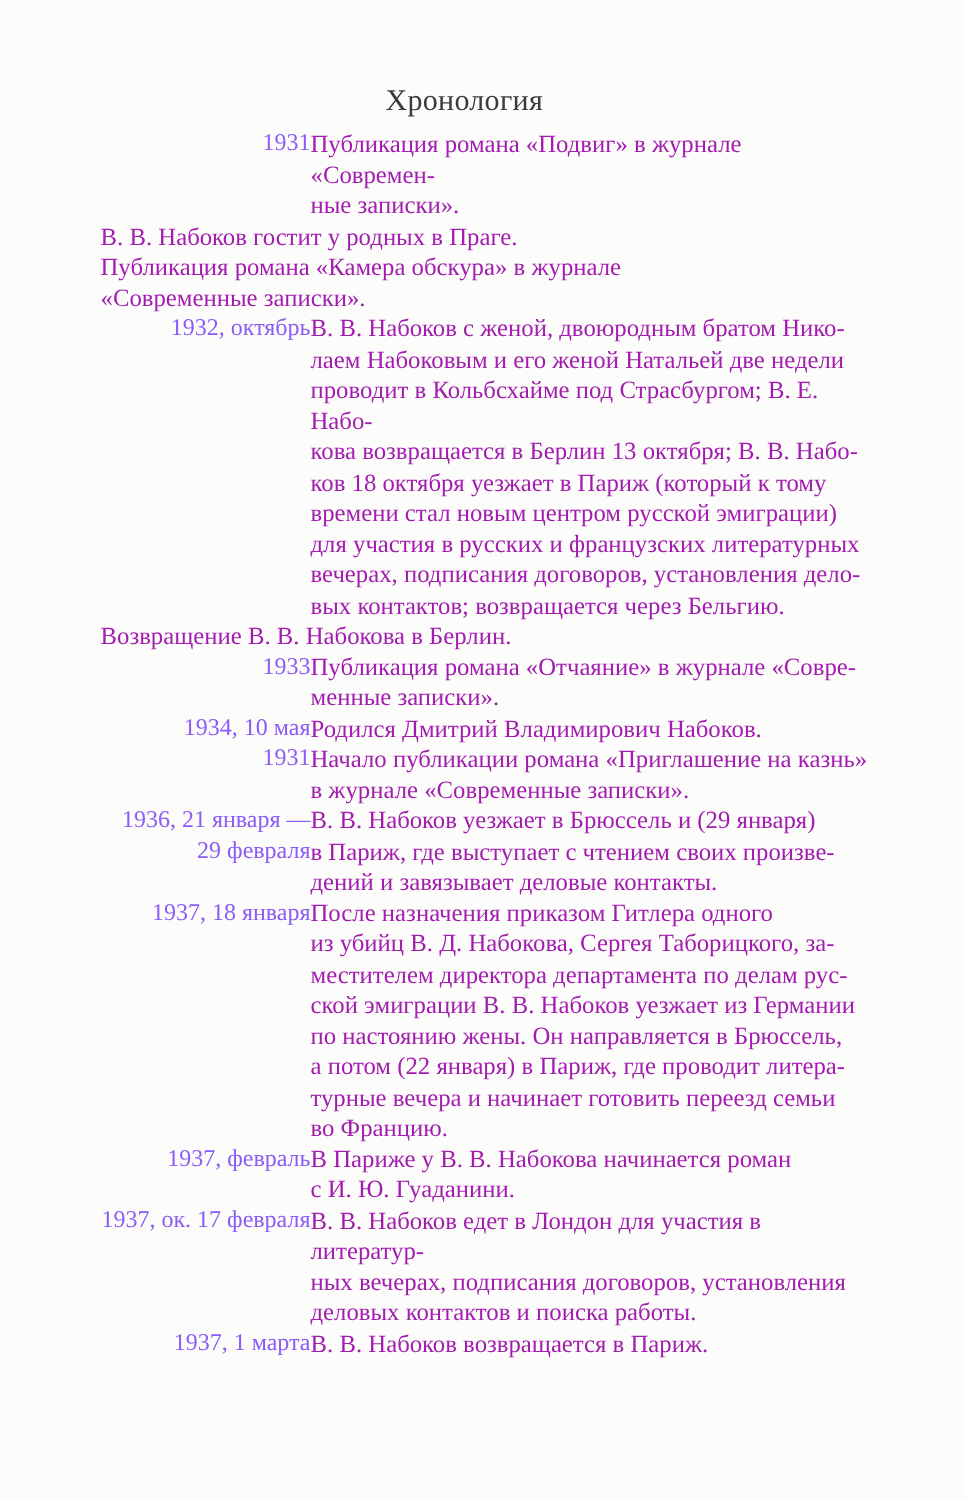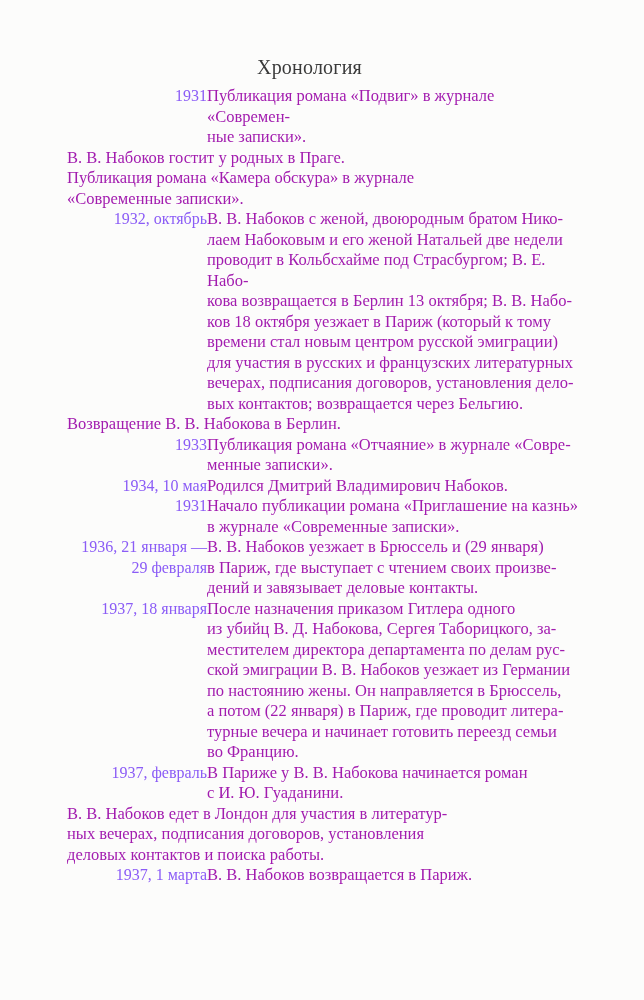--- a/index.html
+++ b/index.html
@@ -147,20 +147,21 @@
 во Францию.</div>
       </div>
 
       <div class="entry">
         <div class="date-cell">1937, февраль</div>
         <div class="text-cell">В Париже у В. В. Набокова начинается роман
 с И. Ю. Гуаданини.</div>
       </div>
 
       <div class="entry">
+        <div class="date-cell">1937, ок. 17 февраля</div>
         <div class="text-cell">В. В. Набоков едет в Лондон для участия в литератур-
 ных вечерах, подписания договоров, установления
 деловых контактов и поиска работы.</div>
       </div>
 
       <div class="entry">
         <div class="date-cell">1937, 1 марта</div>
         <div class="text-cell">В. В. Набоков возвращается в Париж.</div>
       </div>
 

